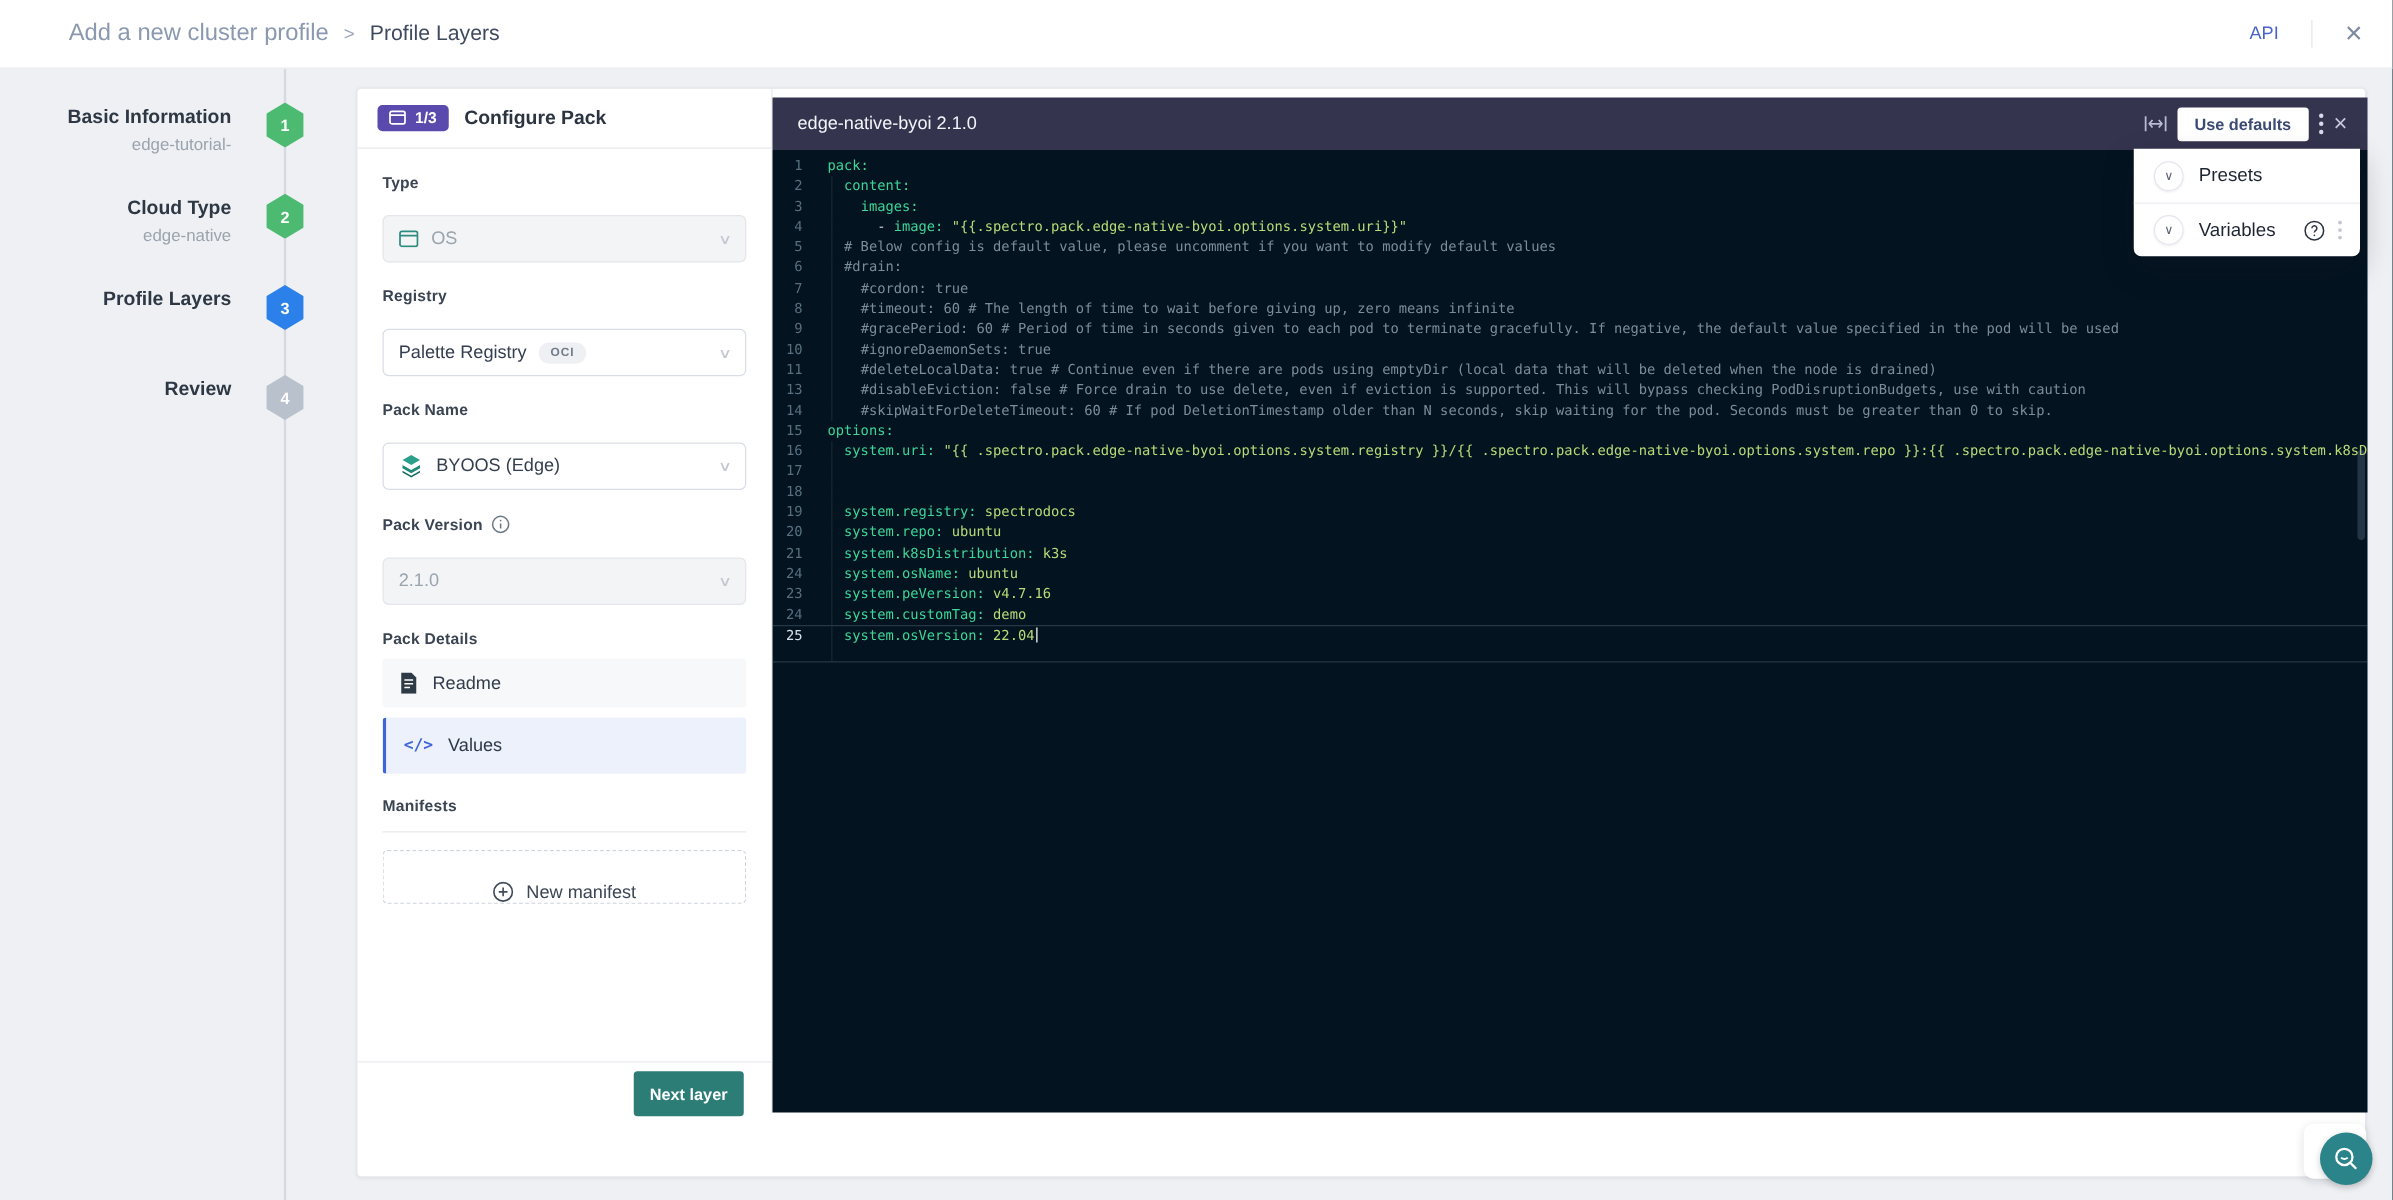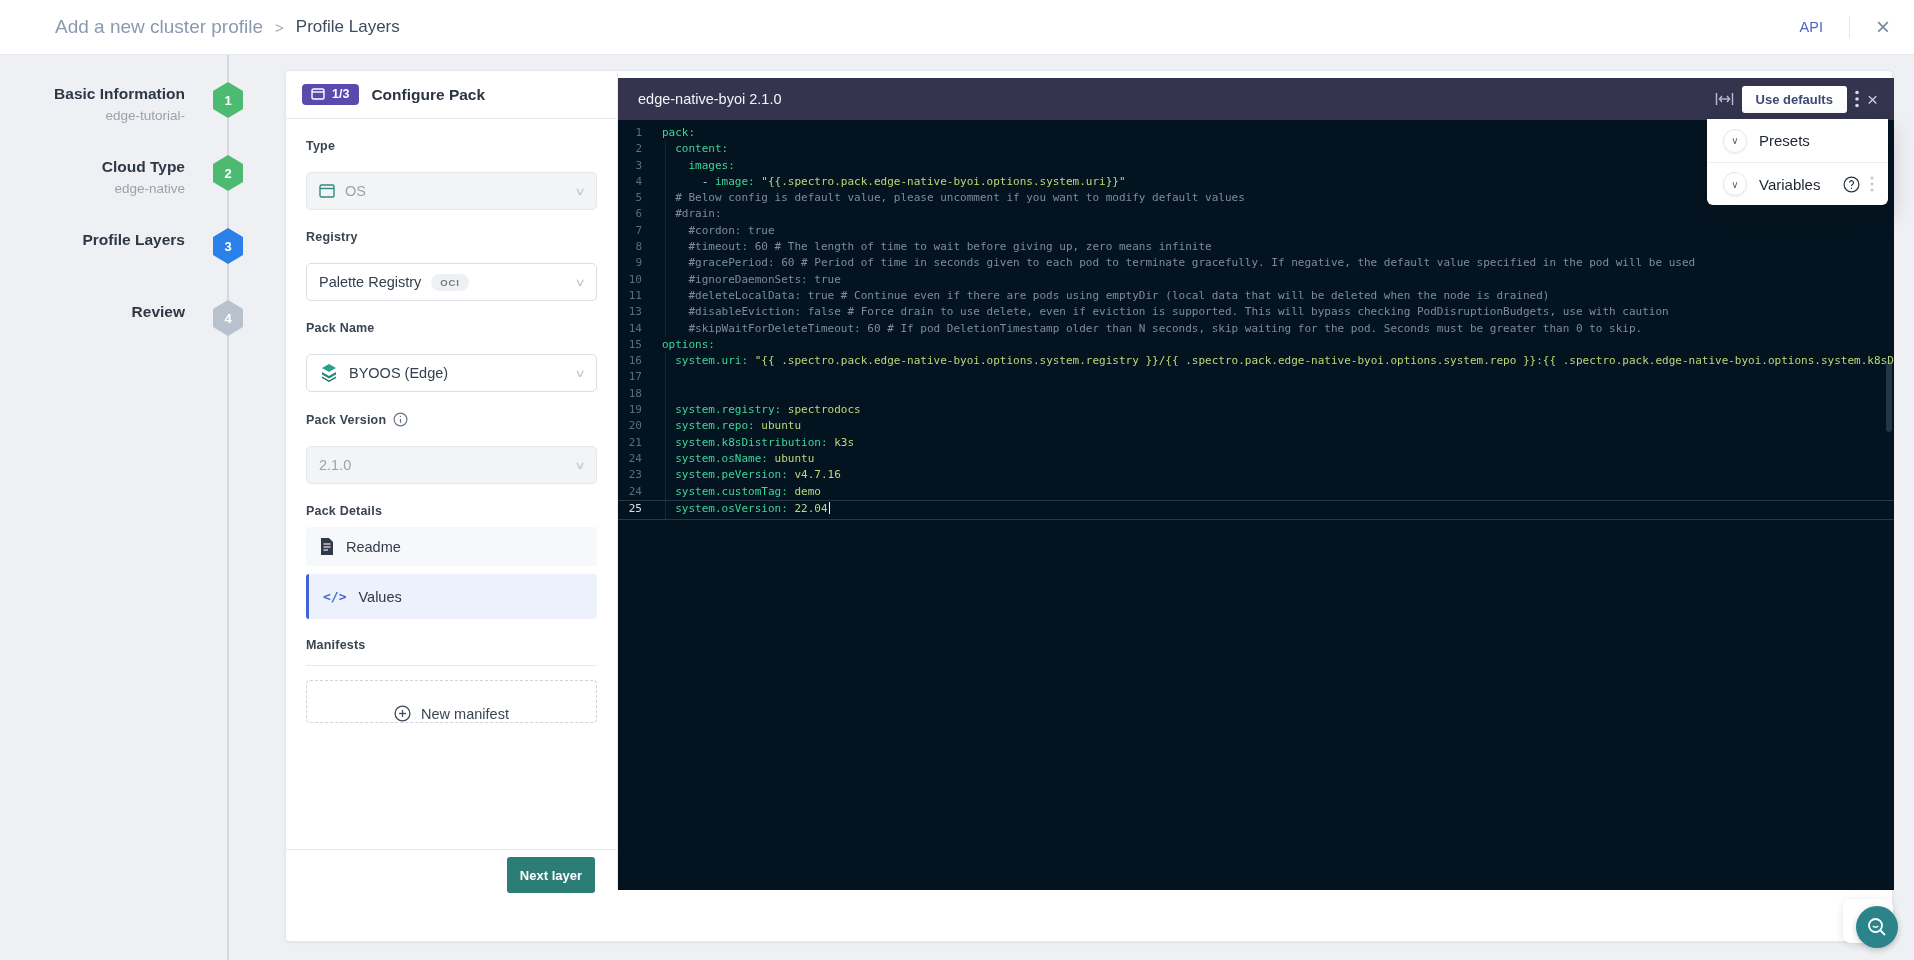--- a/index.html
+++ b/index.html
@@ -76,21 +76,21 @@
   .ed-actions { margin-left:auto; display:flex; align-items:center; gap:8px; }
   .use-defaults-btn { background:#fff; border:none; border-radius:3px; padding:6px 14px; font-size:13px;
                       font-weight:600; color:#3b4a72; cursor:pointer; font-family:inherit; }
   .icon-btn { background:none; border:none; cursor:pointer; display:flex; align-items:center; padding:0; }
   .ed-close { color:#c6c9dd; font-size:19px; line-height:1; }
   .editor-body { flex:1; background:#03131f; position:relative; overflow:hidden; padding-top:5px;
                  font-family:"DejaVu Sans Mono", monospace; font-size:11px; }
   .cl { display:flex; line-height:16.3px; height:16.3px; }
   .cl .ln { width:36px; padding-right:12px; text-align:right; color:#56707f; flex:none; }
   .cl .lc { white-space:pre; padding-left:8px; flex:1; overflow:hidden; position:relative; }
-  .cl.active { border-top:1px solid rgba(130,150,170,.28); border-bottom:1px solid rgba(130,150,170,.28); height:20px; }
+  .cl.active { border-top:1px solid rgba(130,150,170,.28); border-bottom:1px solid rgba(130,150,170,.28); height:30px; }
   .cl.active .ln { color:#d6e1ea; }
   .tk-k { color:#3dd598; } .tk-s { color:#bada77; } .tk-v { color:#bada77; }
   .tk-c { color:#7e8c9a; } .tk-p { color:#cfd8e0; }
   .guide { position:absolute; left:11px; top:0; bottom:0; width:1px; background:rgba(255,255,255,.09); }
   .cursor-bar { display:inline-block; width:1.5px; height:12px; background:#fff; margin-left:1px; vertical-align:-2px; }
   .scroll-thumb { position:absolute; right:2px; top:240px; width:6px; height:72px;
                   background:rgba(137,160,182,.25); border-radius:3px; }
 
   
   .dd-panel { position:absolute; left:1707px; top:119px; width:181px; background:#fff; z-index:40;

